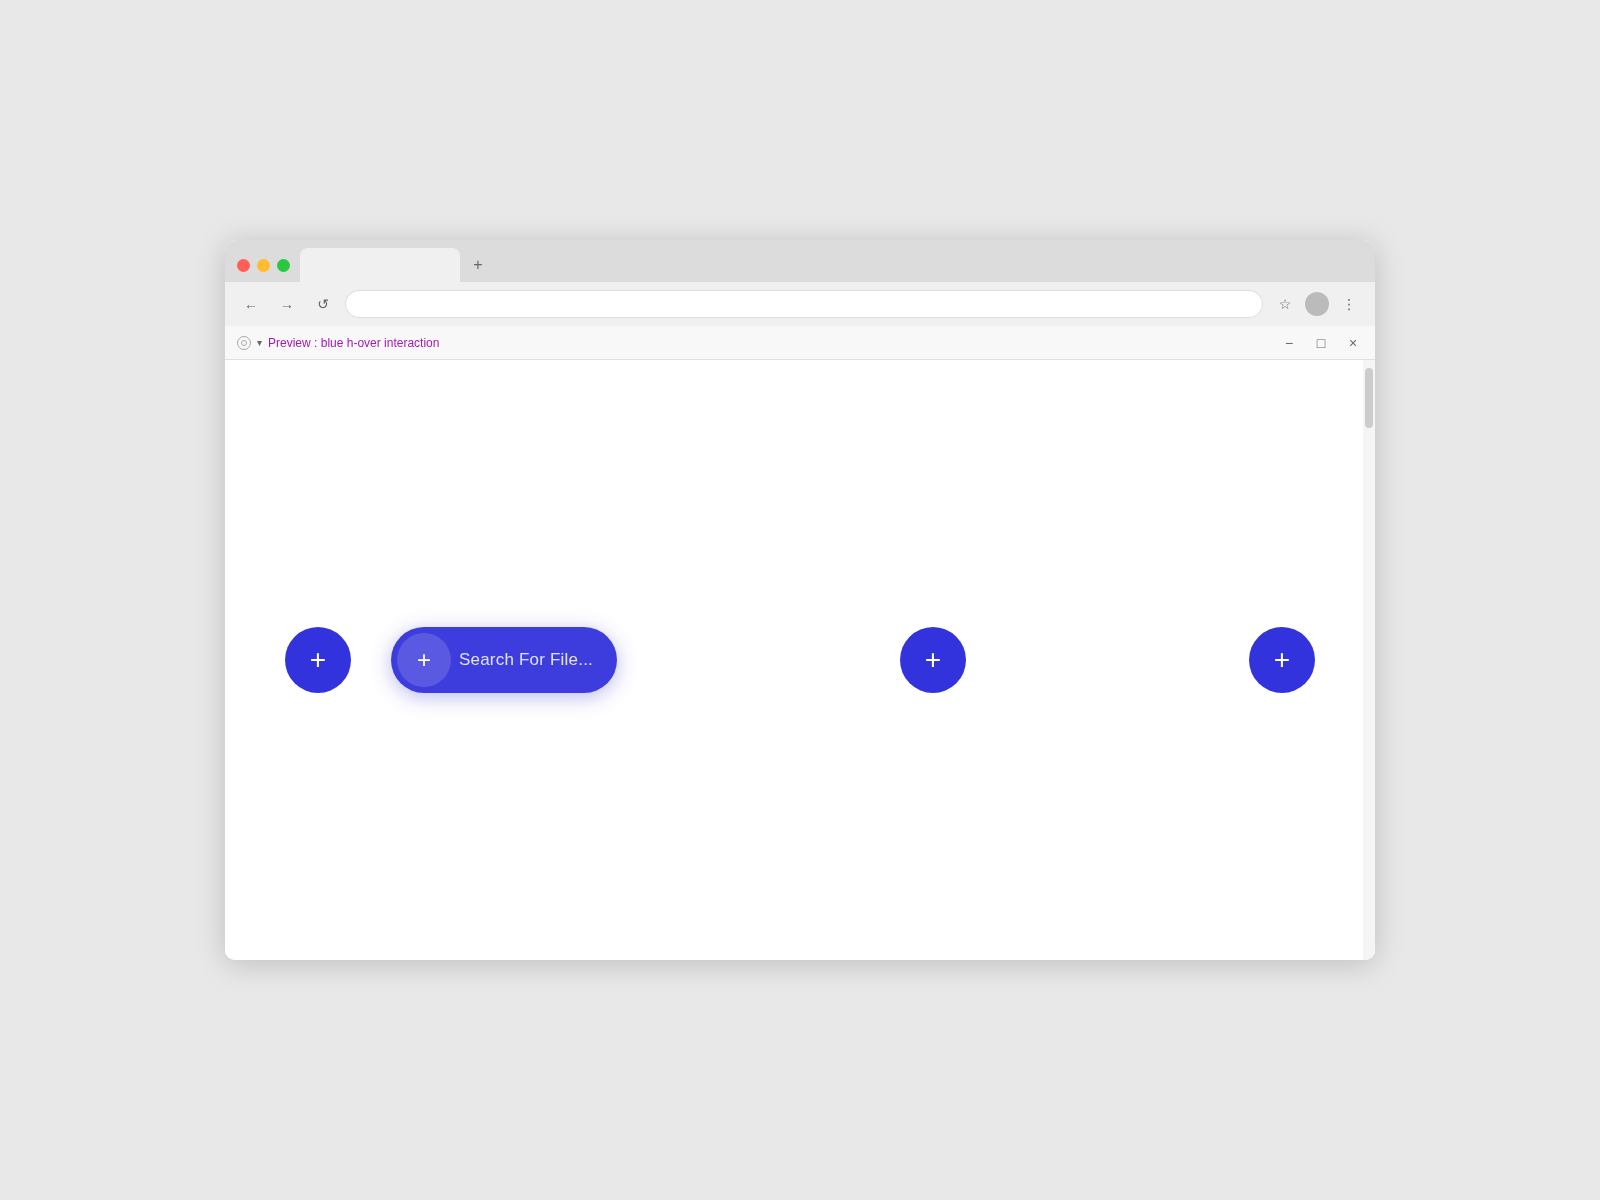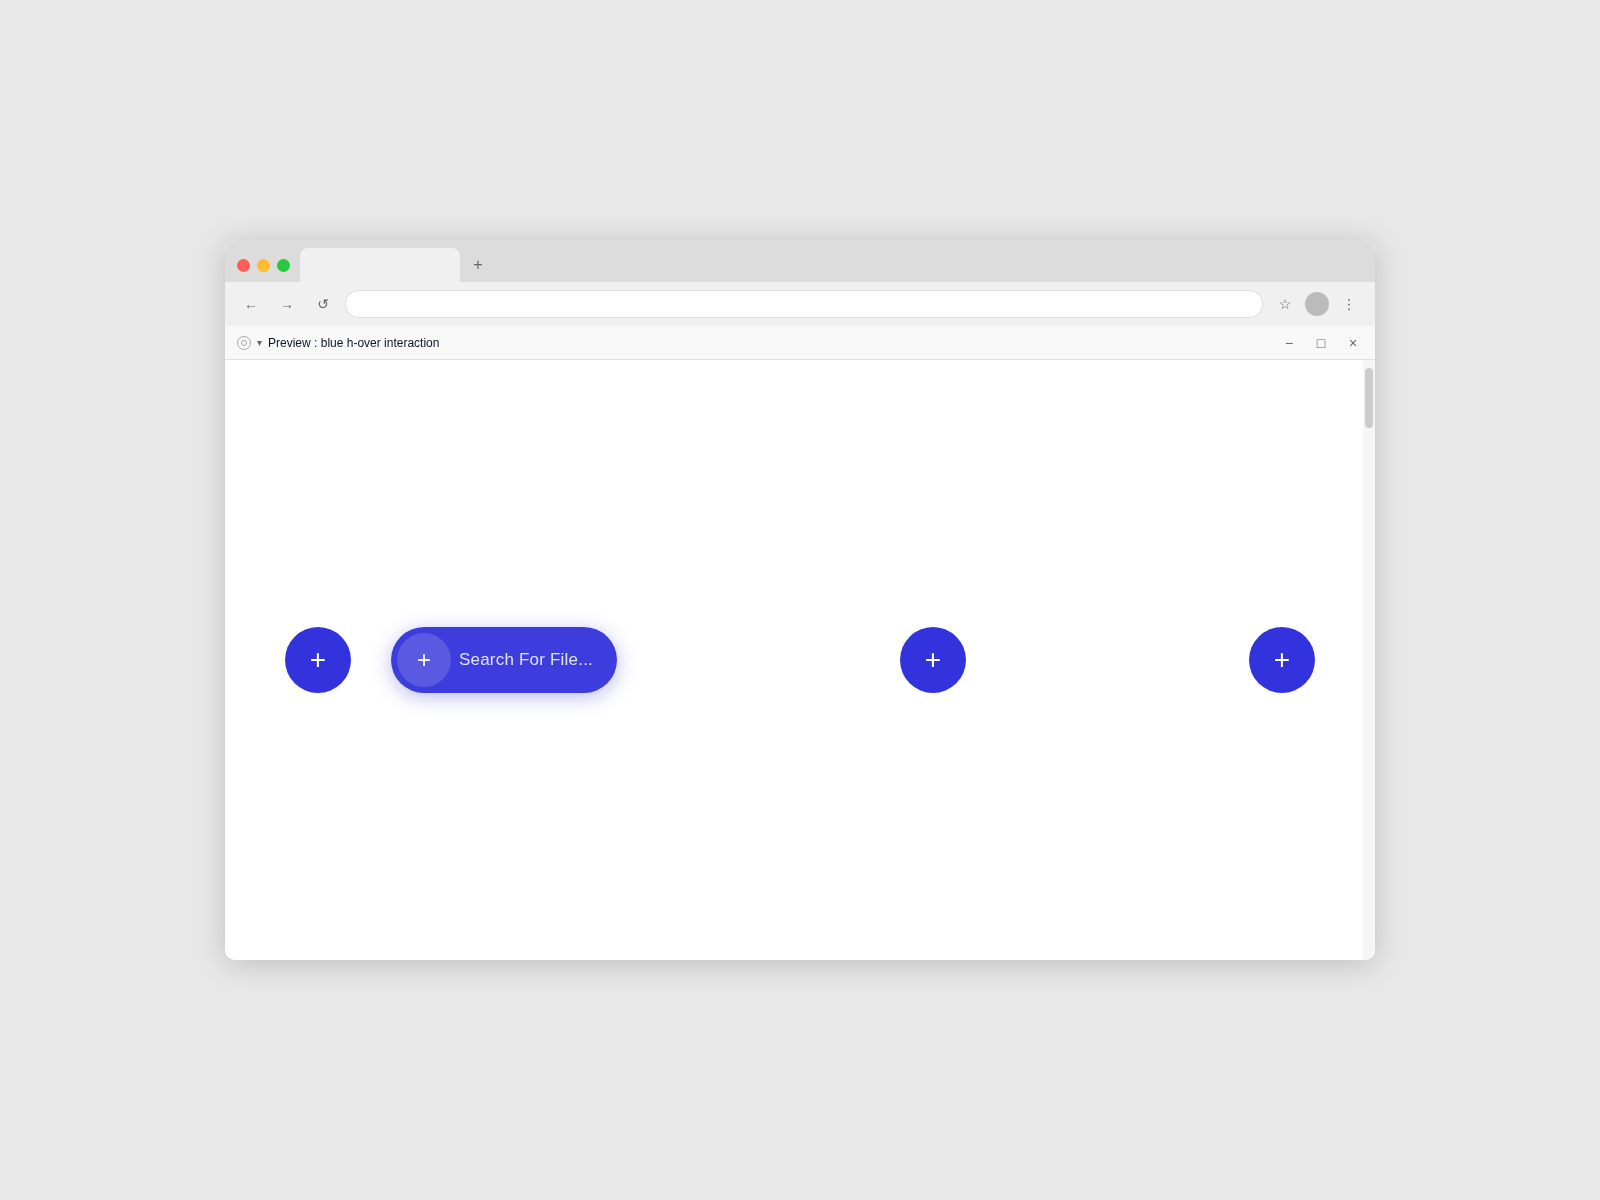--- a/index.html
+++ b/index.html
@@ -166,21 +166,21 @@
       border: 1.5px solid #aaa;
     }
 
     .preview-chevron {
       font-size: 10px;
       color: #666;
     }
 
     .preview-title {
       font-size: 12px;
-      color: #0f172a;
+      color: #a21caf;
     }
 
     .preview-controls {
       margin-left: auto;
       display: flex;
       align-items: center;
       gap: 12px;
     }
 
     .preview-ctrl-btn {

